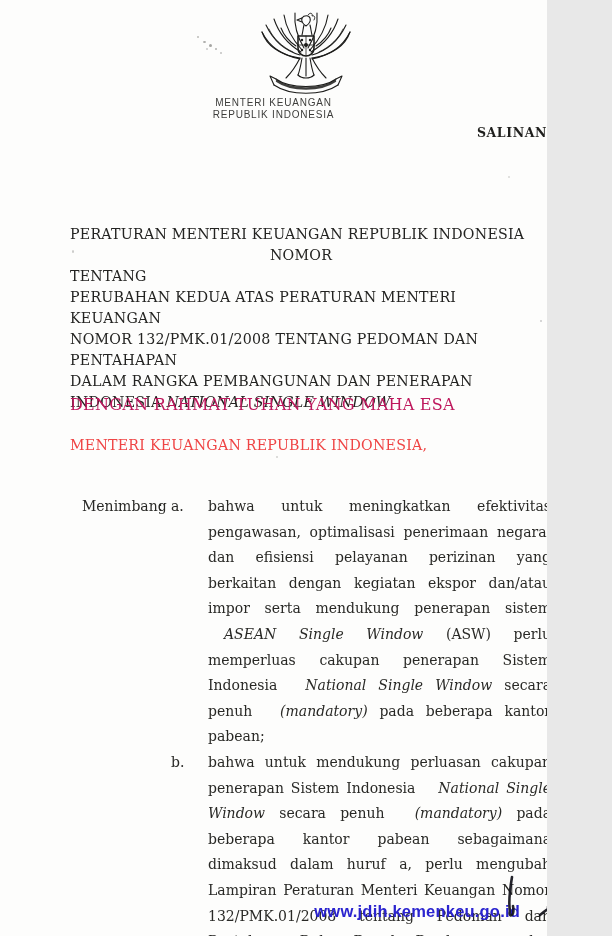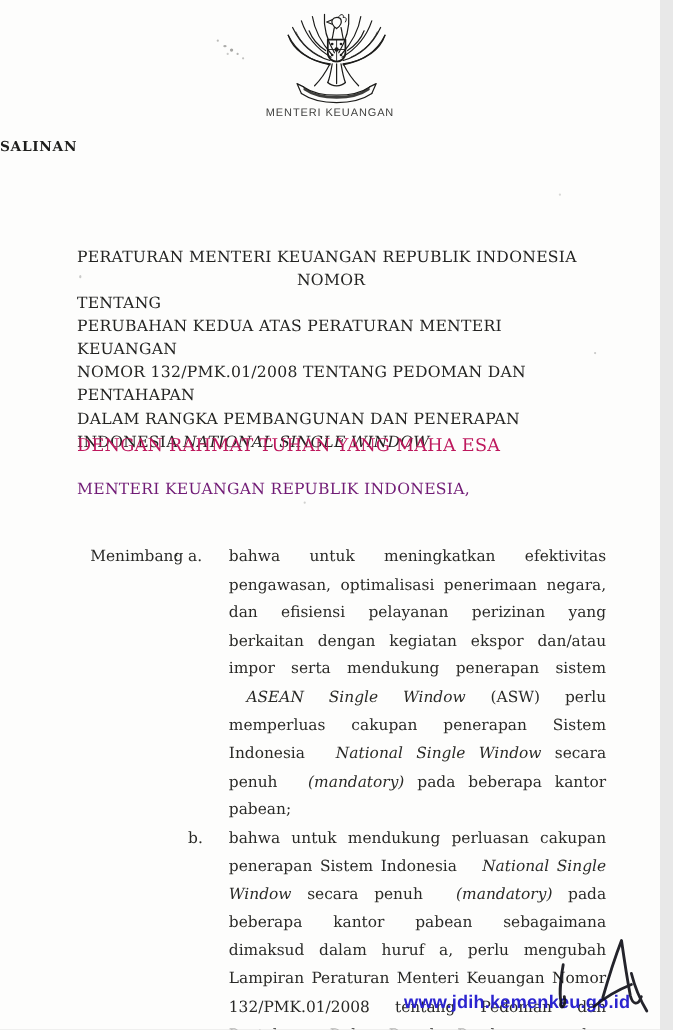--- a/index.html
+++ b/index.html
@@ -1,46 +1,46 @@
 <!DOCTYPE html>
 <html><head>
 <meta charset="utf-8">
 <style>
   html,body{margin:0;padding:0;background:#e8e8e8;}
   .page{
     position:relative;
-    width:600px;height:936px;
+    width:547px;height:936px;
     background:#fdfdfc;
     overflow:hidden;
     font-family:"DejaVu Serif", serif;
     color:#292926;
     filter:blur(0.22px);
   }
   .emblem{position:absolute;left:260px;top:12px;}
   .ministry-line{
     position:absolute;left:0;width:100%;
     font-family:"Liberation Sans", sans-serif;
     font-size:10px;letter-spacing:.8px;color:#3d3d3b;text-align:center;
   }
   .ministry-line.l1{top:97px;}
   .ministry-line.l2{top:109px;}
   .salinan{
-    position:absolute;left:0;top:125px;width:100%;text-align:left;
+    position:absolute;left:0;top:125px;width:100%;text-align:right;
     font-size:12.5px;font-weight:bold;letter-spacing:.6px;color:#1f1f1d;
   }
   
   .center-col{position:absolute;left:70px;width:482px;}
   .title-block{top:224px;font-size:14.2px;line-height:21px;letter-spacing:.25px;color:#232321;}
   .nomor-line{display:flex;justify-content:center;align-items:baseline;gap:20px;transform:translateX(-10px);}
   .nomor-value{
     font-family:"Liberation Mono","DejaVu Sans Mono",monospace;
     font-size:13.5px;letter-spacing:0;color:#2a2a28;
   }
   .invocation{top:395px;font-size:16px;letter-spacing:.25px;color:#be185d;}
-  .authority{top:437px;font-size:14.2px;letter-spacing:.25px;color:#701a75;}
+  .authority{top:437px;font-size:14.2px;letter-spacing:.25px;color:#ef4444;}
   
   .considerations{position:absolute;left:82px;top:494px;width:469px;font-size:14px;line-height:25.6px;}
   .cons-row{display:flex;align-items:flex-start;}
   .cons-label{width:76px;flex:0 0 76px;}
   .cons-colon{width:13px;flex:0 0 13px;}
   .cons-marker{width:37px;flex:0 0 37px;}
   .cons-text{flex:1 1 auto;text-align:justify;text-justify:inter-word;}
   .cons-text em{font-style:italic;margin-left:16px;}
   
   .watermark{
@@ -102,20 +102,21 @@
     <path d="M52,46 C56,54 60,60 66,66"></path>
 
     <path d="M16,67 C30,77 62,77 76,67"></path>
     <path d="M14,73 C30,84 62,84 78,73"></path>
     <path d="M16,67 L10,64 L14,73"></path>
     <path d="M76,67 L82,64 L78,73"></path>
     <path d="M17,69 C31,79 61,79 75,69" stroke-width="2.4" opacity="0.85"></path>
   </svg>
 
   <div class="ministry-line l1">MENTERI KEUANGAN</div>
+  <div class="ministry-line l2">REPUBLIK INDONESIA</div>
   <div class="salinan">SALINAN</div>
 
   <section class="center-col title-block">
     <div>PERATURAN MENTERI KEUANGAN REPUBLIK INDONESIA</div>
     <div class="nomor-line">
       <span>NOMOR</span>
     </div>
     <div>TENTANG</div>
     <div>PERUBAHAN KEDUA ATAS PERATURAN MENTERI KEUANGAN</div>
     <div>NOMOR 132/PMK.01/2008 TENTANG PEDOMAN DAN PENTAHAPAN</div>

